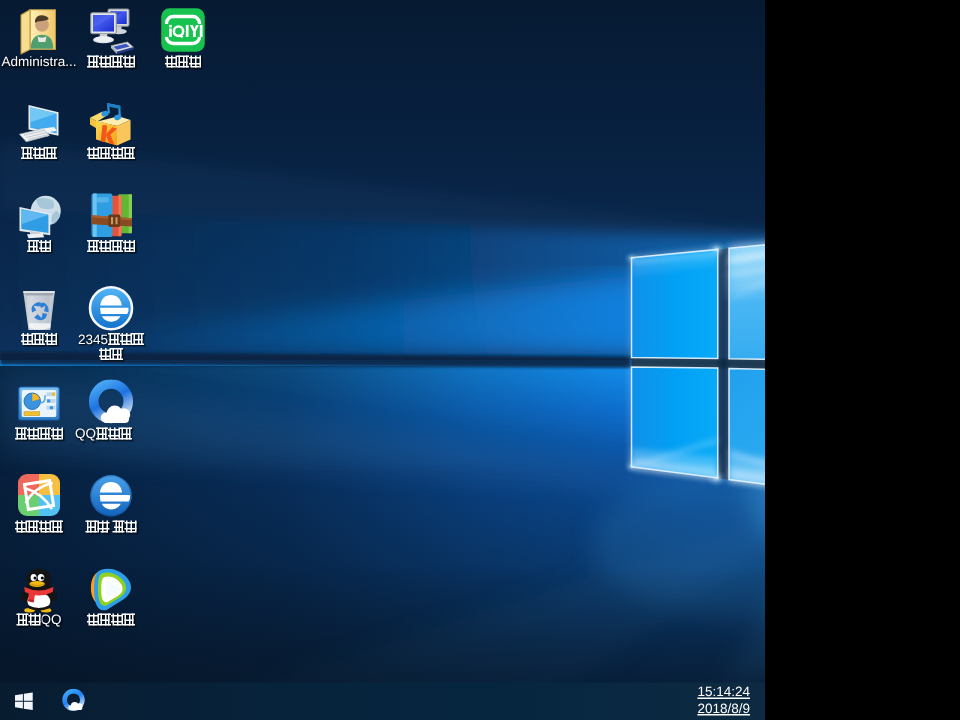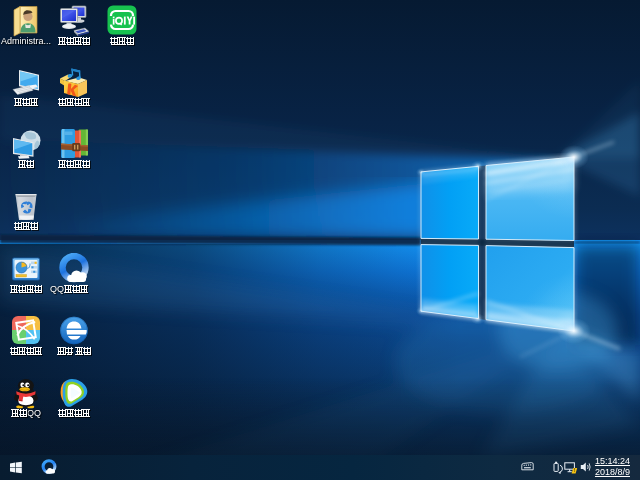--- a/index.html
+++ b/index.html
@@ -1,15 +1,15 @@
 <!DOCTYPE html>
 <html><head><meta charset="utf-8">
 <style>
 html,body{margin:0;padding:0;background:#000;}
-#wrap{position:relative;width:640px;height:480px;overflow:hidden;font-family:"Liberation Sans",sans-serif;-webkit-font-smoothing:antialiased;}
+#wrap{position:relative;width:510px;height:480px;overflow:hidden;font-family:"Liberation Sans",sans-serif;-webkit-font-smoothing:antialiased;}
 #wall{position:absolute;left:0;top:0;}
 .cell{position:absolute;width:56px;text-align:center;}
 .ic{display:block;margin:0 auto;}
 .lbl{margin-top:-2px;font-size:9px;line-height:10px;color:#ffffff;text-shadow:1px 1px 1px rgba(0,0,0,.85),0 0 2px rgba(0,0,0,.6);white-space:nowrap;}
 .g,.h{display:inline-block;width:7.6px;height:8px;margin:0 0.2px;vertical-align:-1px;
 filter:drop-shadow(1px 1px 0px rgba(0,0,0,.7));}
 .g{background:
  linear-gradient(#ffffff,#ffffff) 0px 0px/8px 1.2px,
  linear-gradient(#ffffff,#ffffff) 1px 3.5px/6px 1px,
  linear-gradient(#ffffff,#ffffff) 0px 7px/8px 1.2px,
@@ -358,20 +358,35 @@
 <rect x="5.5" y="4.1" width="21" height="1.1" fill="#f2f4f7"></rect>
 <g fill="#2f7fd8" transform="translate(-2.2,-2.8) scale(1.22)">
 <path d="M10.8,15 a4.5,4.5 0 0 1 5.2,-3.2 l-0.8,2.2 -3.2,-0.3 1.4,2.4 -2.3,1.2 Z"></path>
 <path d="M17.3,11.8 a4.7,4.7 0 0 1 2.8,5.4 l-2.4,-0.5 0.7,-3.1 -2.4,1.2 -1,-2.2 Z"></path>
 <path d="M18.5,20.5 a4.5,4.5 0 0 1 -6.2,-0.4 l1.8,-1.8 2.3,2 0.5,-2.7 2.5,0.5 Z"></path>
 </g>
 </svg>
 <div class="lbl"><span class="h"></span><span class="g"></span><span class="h"></span></div>
     </div>
 
+<div class="cell" style="left:46px;top:190px;">
+<svg class="ic" width="32" height="33" viewBox="0 0 32 33">
+<defs>
+          <linearGradient id="e1" x1="0" y1="0" x2="0" y2="1">
+<stop offset="0" stop-color="#54b4f5"></stop>
+            <stop offset="1" stop-color="#1272cc"></stop>
+          </linearGradient>
+        </defs>
+<circle cx="16" cy="15.5" r="14" fill="url(#e1)" stroke="#f4f8fb" stroke-width="1.7"></circle>
+<path d="M8.8,13.6 C9.3,9.2 12,6.6 16,6.6 C20,6.6 22.6,9.2 23.2,13.6 Z" fill="#ffffff"></path>
+<path d="M10,20.9 L22.3,20.9 C21.2,23.1 19,24.5 16.2,24.5 C13.4,24.5 11,23.2 10,20.9 Z" fill="#ffffff"></path>
+<path d="M8.7,15.1 L27.6,15.1 C27.9,16.5 27.6,18 26.8,19.4 L9.2,19.4 Z" fill="#ffffff"></path>
+</svg>
+<div class="lbl">2345<span class="g"></span><span class="h"></span><span class="g"></span><br><span class="h"></span><span class="g"></span></div>
+    </div>
 
 <div class="cell" style="left:-2px;top:253px;">
 <svg class="ic" width="32" height="33" viewBox="0 0 32 33">
 <defs>
           <linearGradient id="cp" x1="0" y1="0" x2="0" y2="1">
 <stop offset="0" stop-color="#7cc0f2"></stop>
             <stop offset="1" stop-color="#2e7ecb"></stop>
           </linearGradient>
         </defs>
 <rect x="2.5" y="5" width="27" height="22" rx="1.5" fill="url(#cp)" stroke="#1a5fa8" stroke-width="0.8"></rect>

